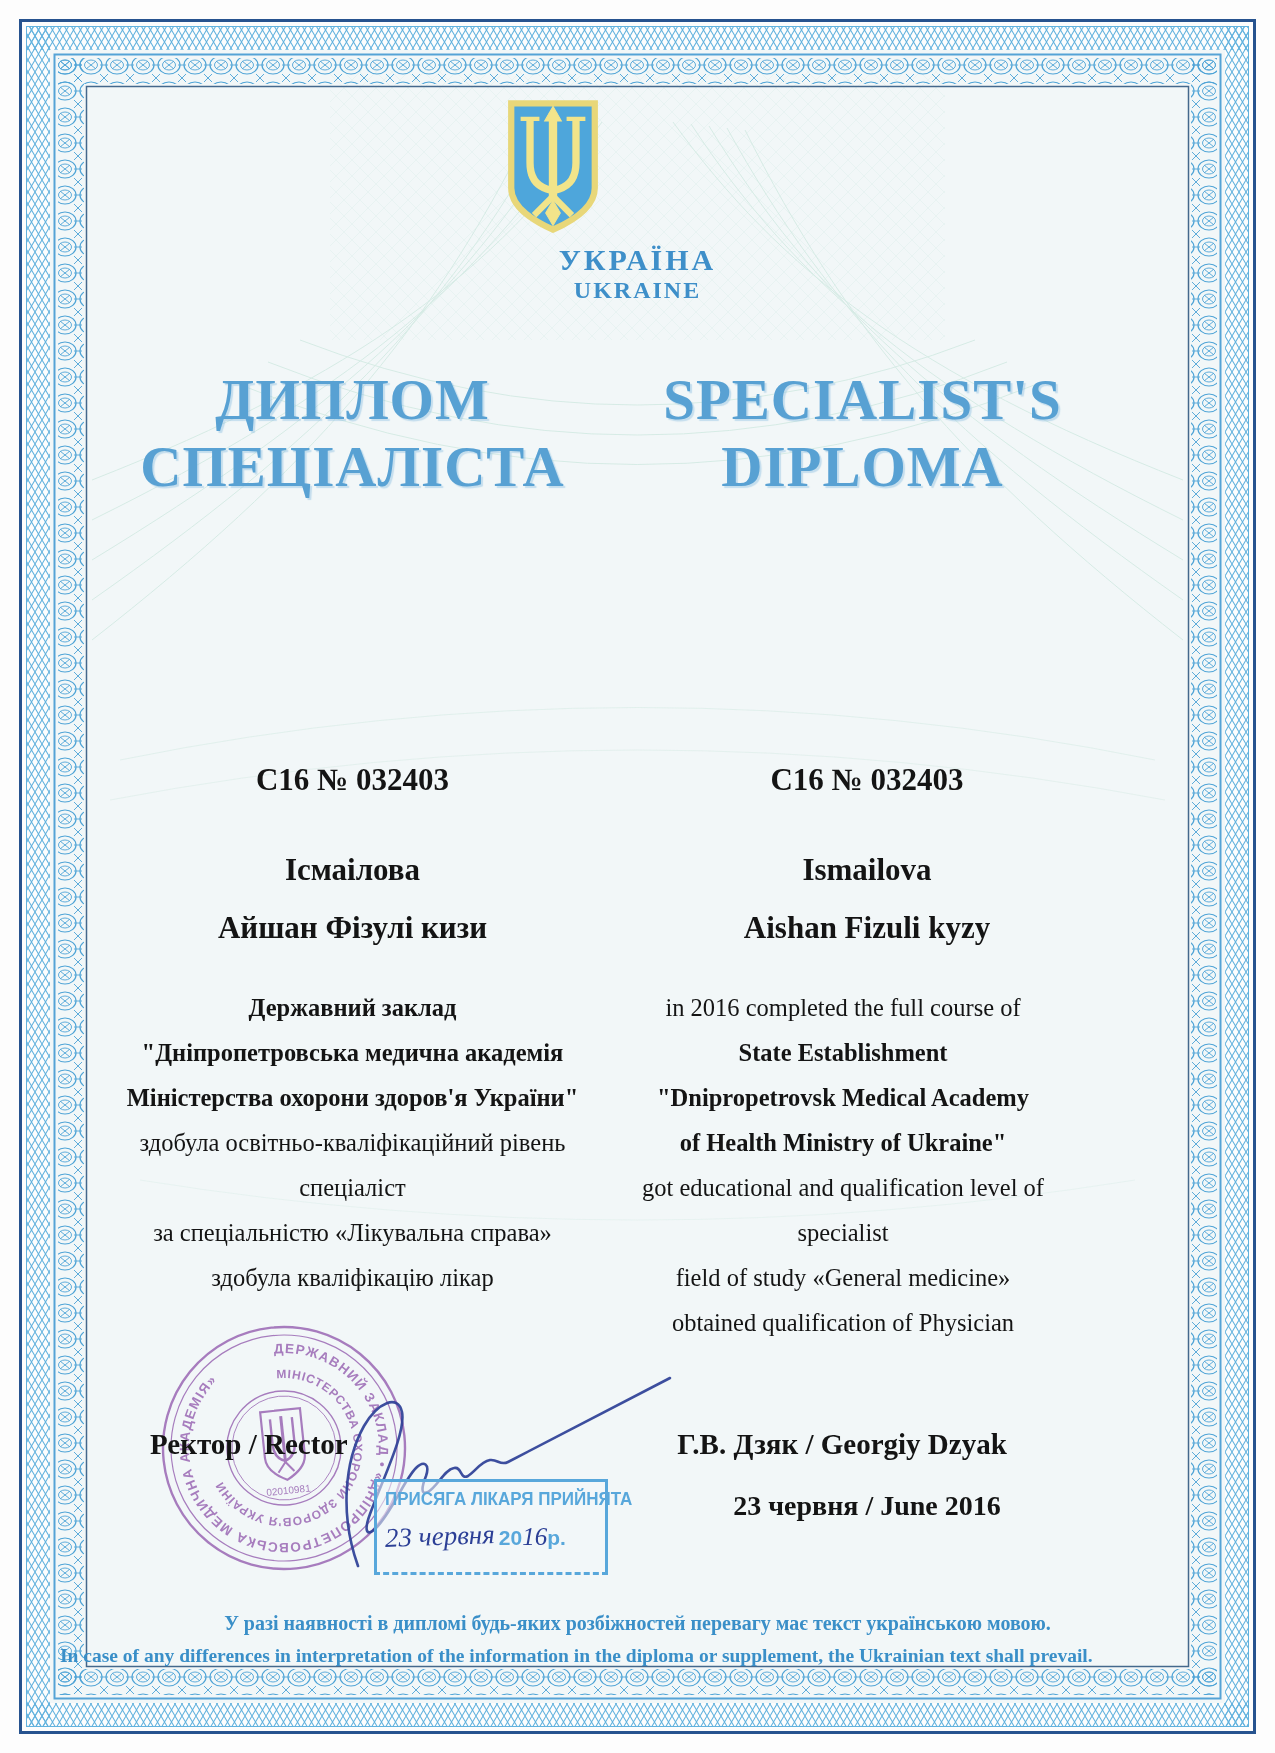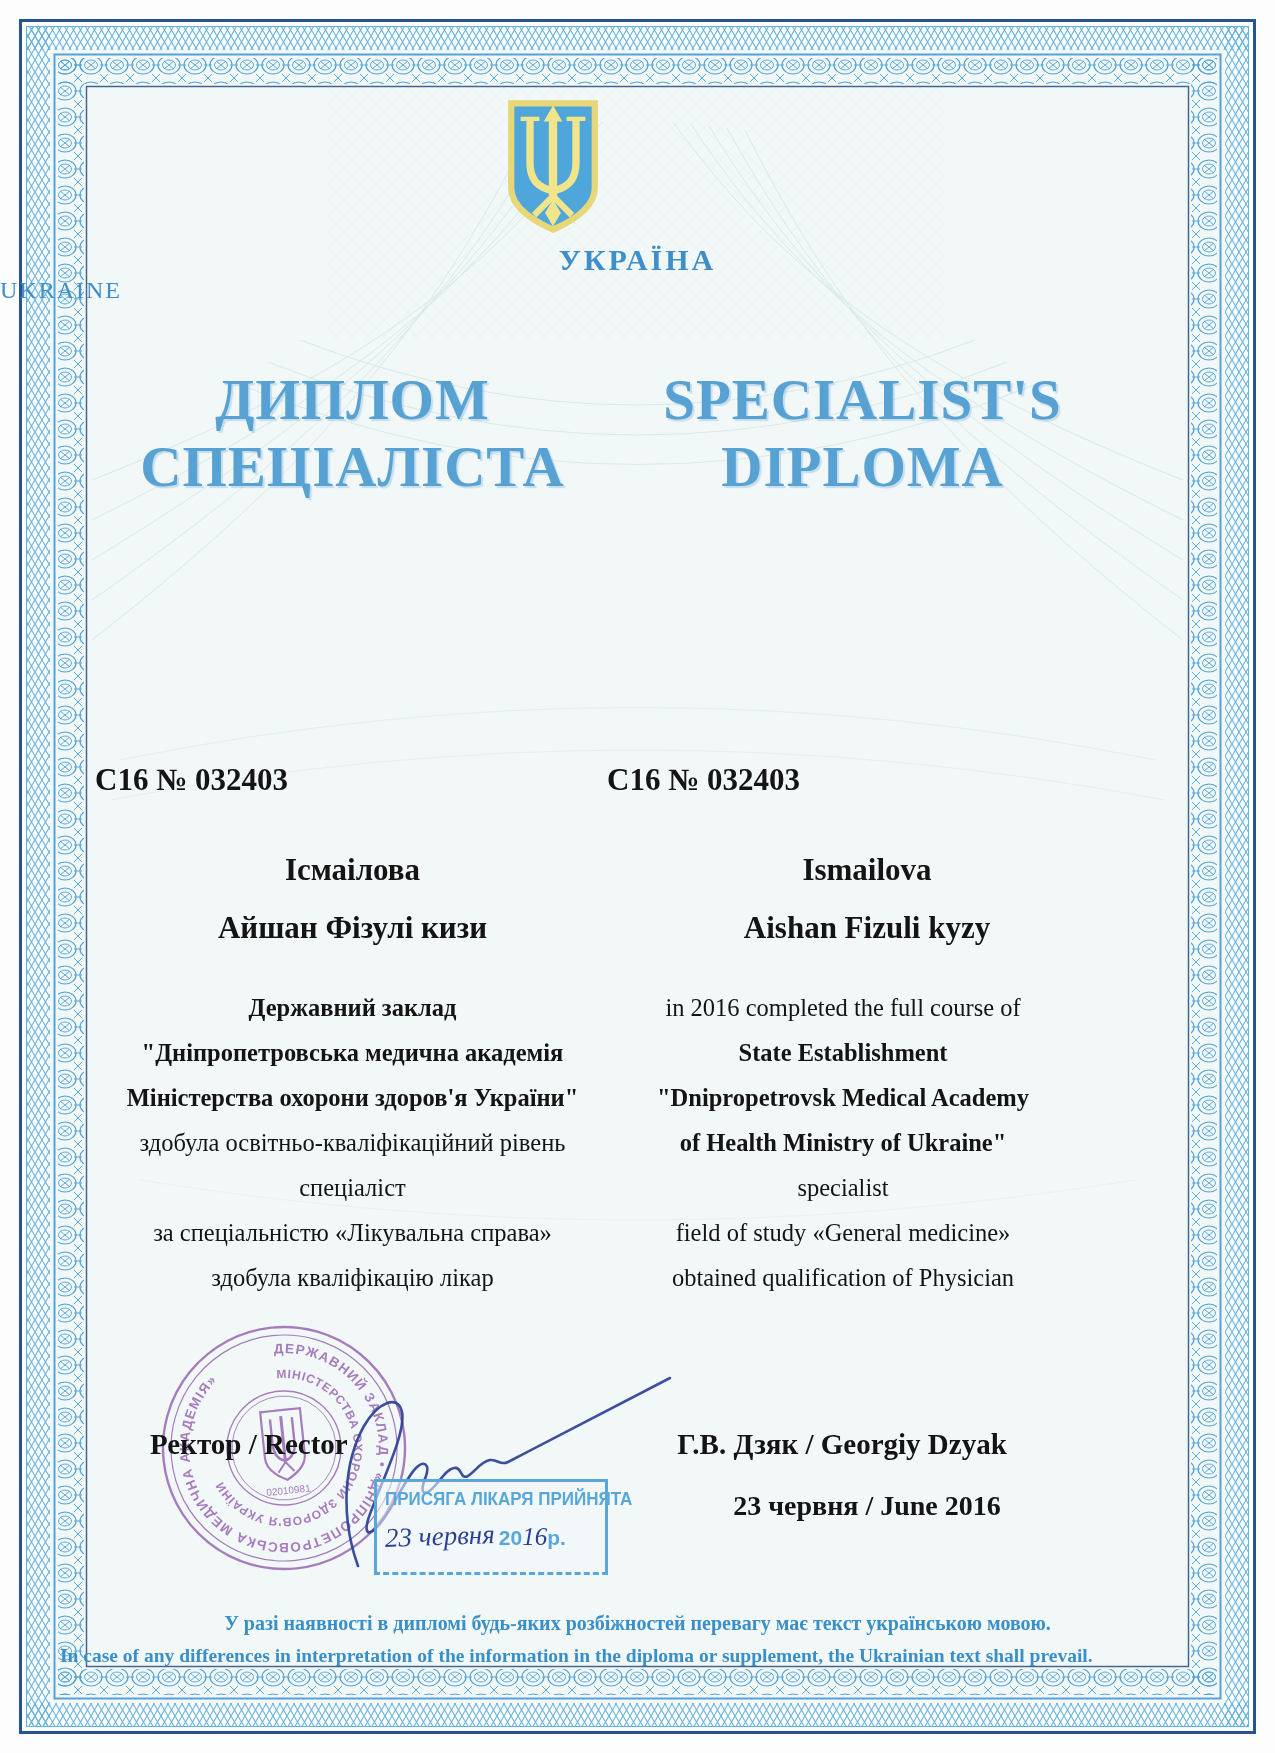--- a/index.html
+++ b/index.html
@@ -3,27 +3,27 @@
 <meta charset="utf-8">
 <style>
   html,body{margin:0;padding:0;background:#ffffff}
   .page{position:relative;width:1275px;height:1753px;background:#fdfdfd;
         font-family:"Liberation Serif",serif;color:#141414;overflow:hidden}
   .abs{position:absolute}
   .layer{position:absolute;left:0;top:0;z-index:0}
   .z2{z-index:2}
   .country-uk{left:0;top:243px;width:1275px;text-align:center;font-size:30px;font-weight:bold;
               color:#3e8fc9;letter-spacing:3px}
-  .country-en{left:0;top:277px;width:1275px;font-size:24px;font-weight:normal;
+  .country-en{left:0;top:277px;width:1275px;text-align:center;font-size:24px;font-weight:bold;
               color:#3e8fc9;letter-spacing:2px}
   .big-title{font-size:57px;font-weight:bold;color:#58a1d3;text-align:center;line-height:67px;
              letter-spacing:1px;text-shadow:2px 2px 1px rgba(140,190,225,.45)}
   .title-uk{left:95px;top:366px;width:515px}
   .title-en{left:605px;top:366px;width:515px}
-  .serial{font-size:31px;font-weight:bold;}
+  .serial{font-size:31px;font-weight:bold;text-align:center}
   .serial-uk{left:95px;top:762px;width:515px}
   .serial-en{left:607px;top:762px;width:520px}
   .name{font-size:31px;font-weight:bold;text-align:center}
   .surname-uk{left:95px;top:852px;width:515px}
   .surname-en{left:607px;top:852px;width:520px}
   .given-uk{left:95px;top:910px;width:515px}
   .given-en{left:607px;top:910px;width:520px}
   .bodycol{font-size:24.5px;text-align:center;line-height:45px}
   .body-uk{left:95px;top:985px;width:515px}
   .body-en{left:583px;top:985px;width:520px}
@@ -153,20 +153,21 @@
     <div>здобула освітньо-кваліфікаційний рівень</div>
     <div>спеціаліст</div>
     <div>за спеціальністю «Лікувальна справа»</div>
     <div>здобула кваліфікацію лікар</div>
   </div>
   <div class="abs bodycol body-en z2">
     <div>in 2016 completed the full course of</div>
     <div class="bold">State Establishment</div>
     <div class="bold">"Dnipropetrovsk Medical Academy</div>
     <div class="bold">of Health Ministry of Ukraine"</div>
+    <div>got educational and qualification level of</div>
     <div>specialist</div>
     <div>field of study «General medicine»</div>
     <div>obtained qualification of Physician</div>
   </div>
 
   <svg class="abs seal" viewBox="-126 -126 252 252">
     <defs>
       <path id="sealOuterPath" d="M 0,-95 A 95,95 0 1 1 -0.1,-95" fill="none"></path>
       <path id="sealInnerPath" d="M 0,-70 A 70,70 0 1 1 -0.1,-70" fill="none"></path>
     </defs>

